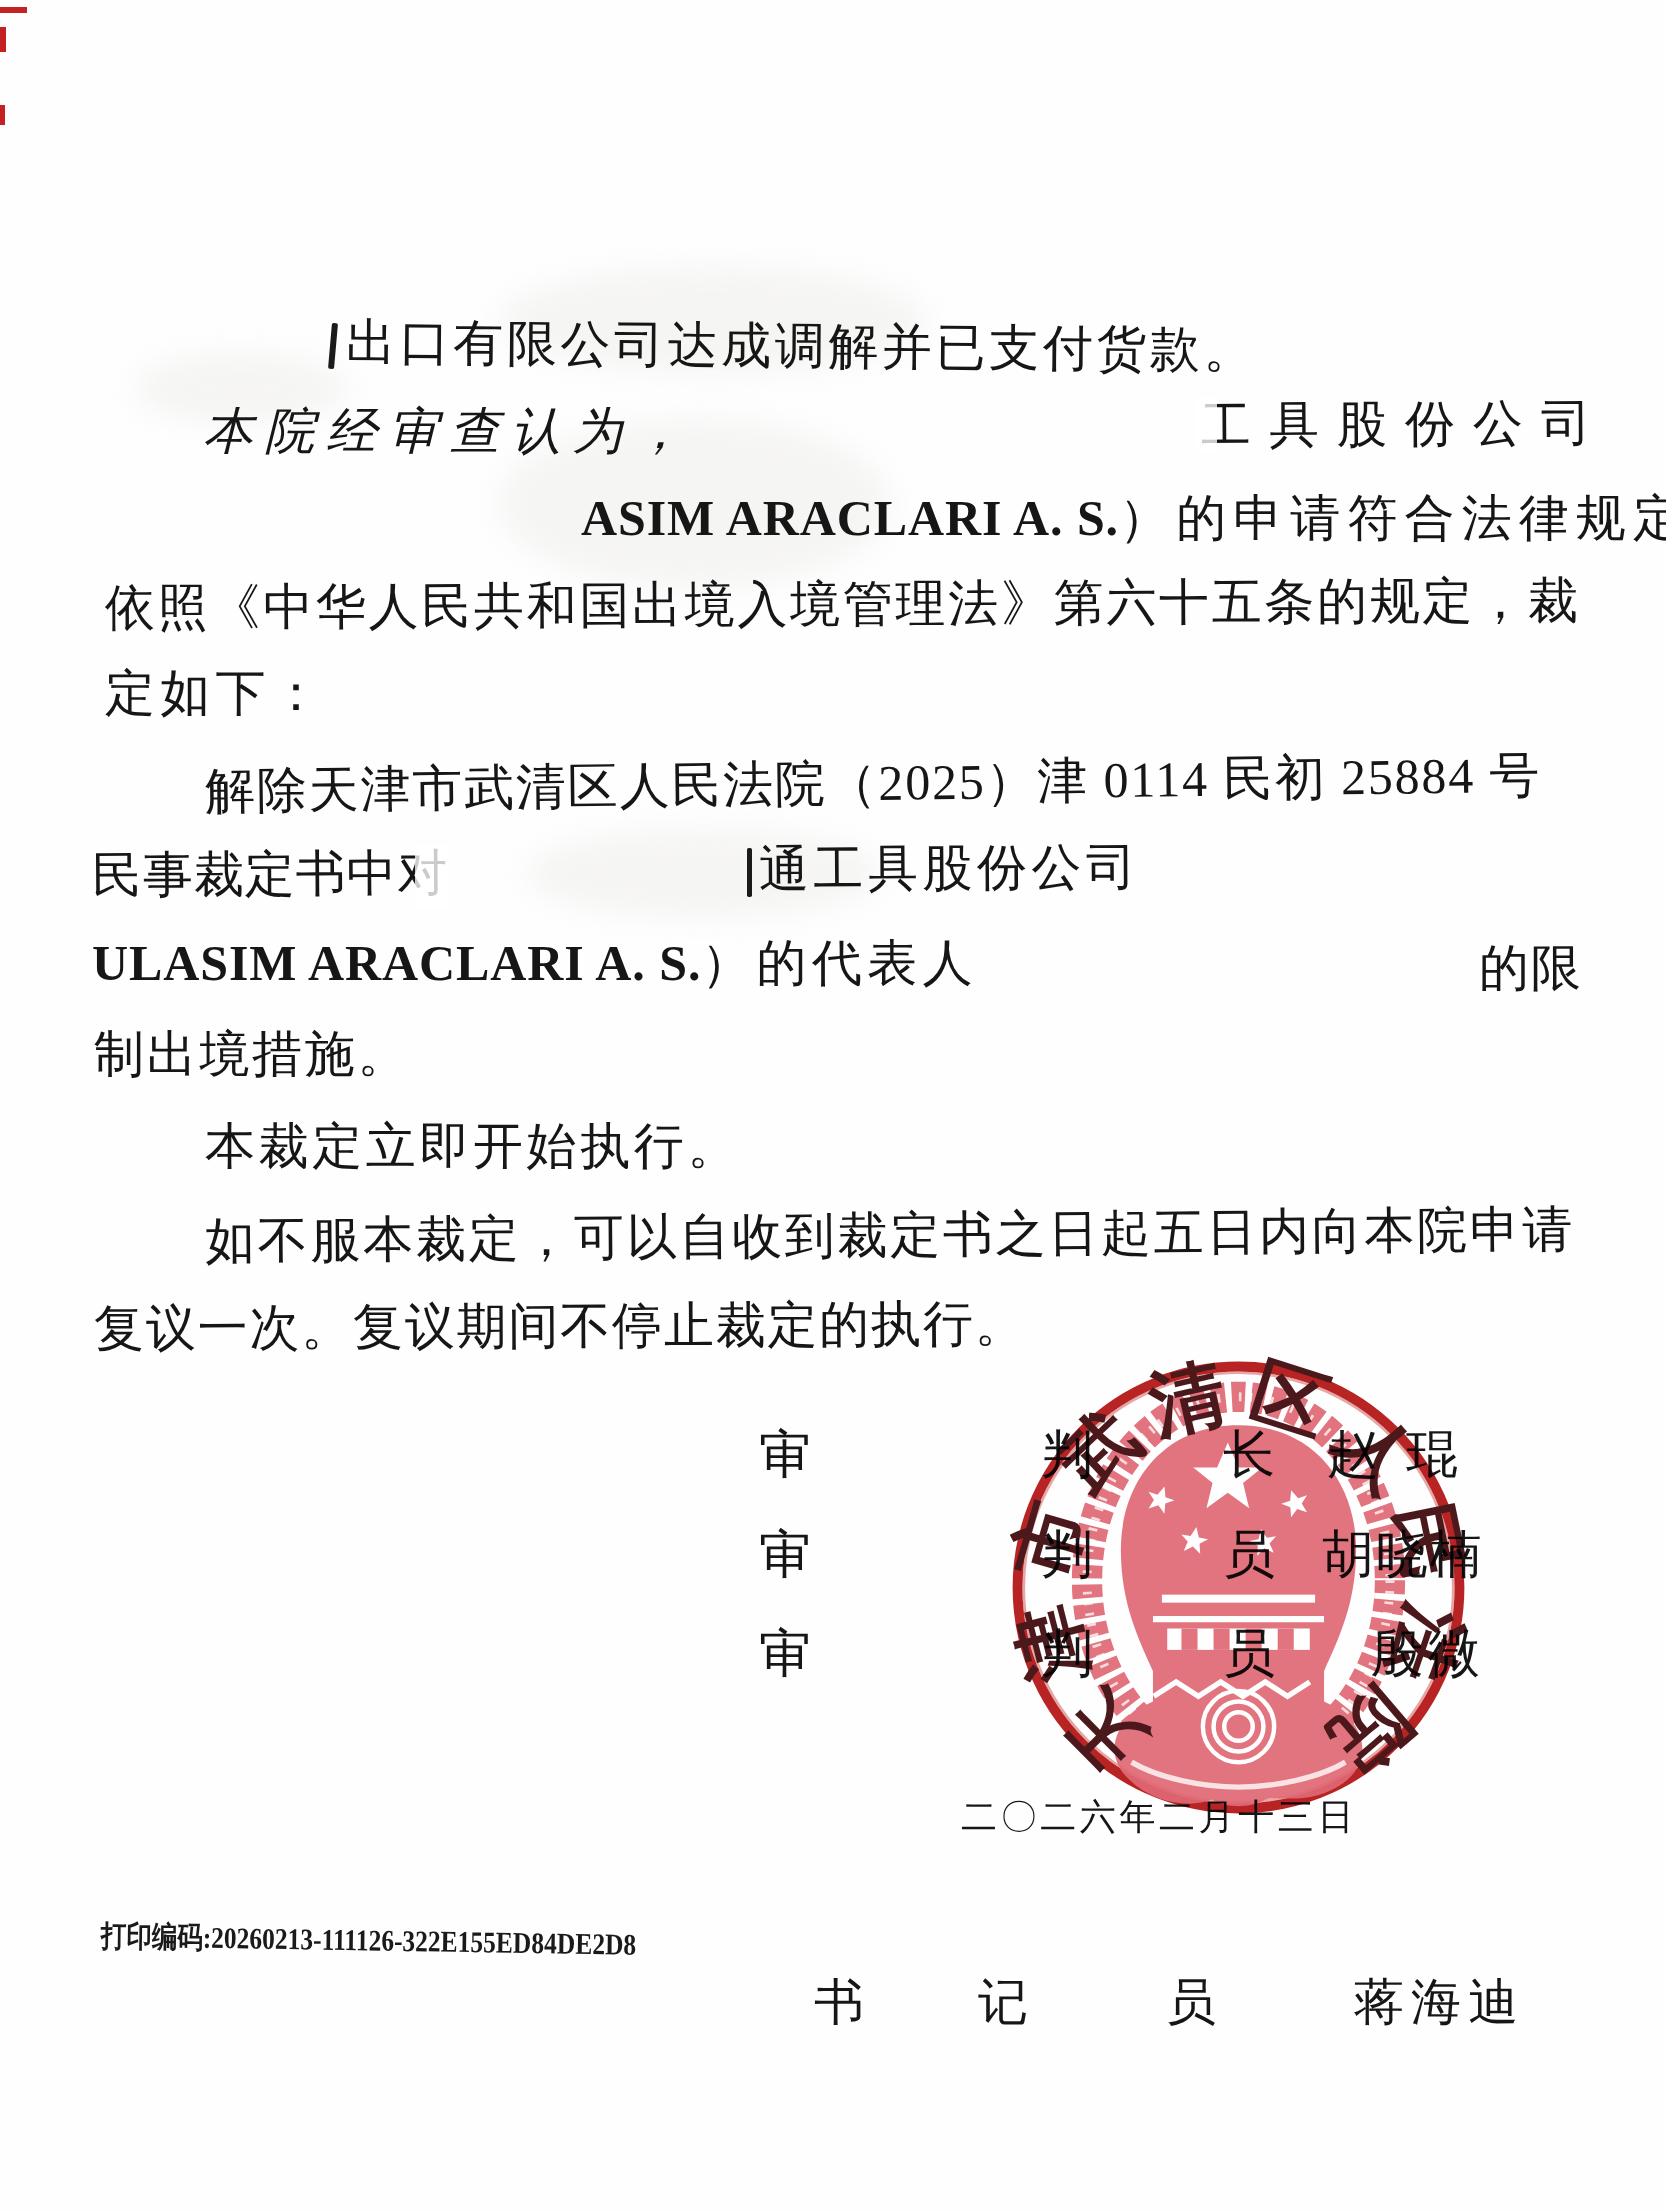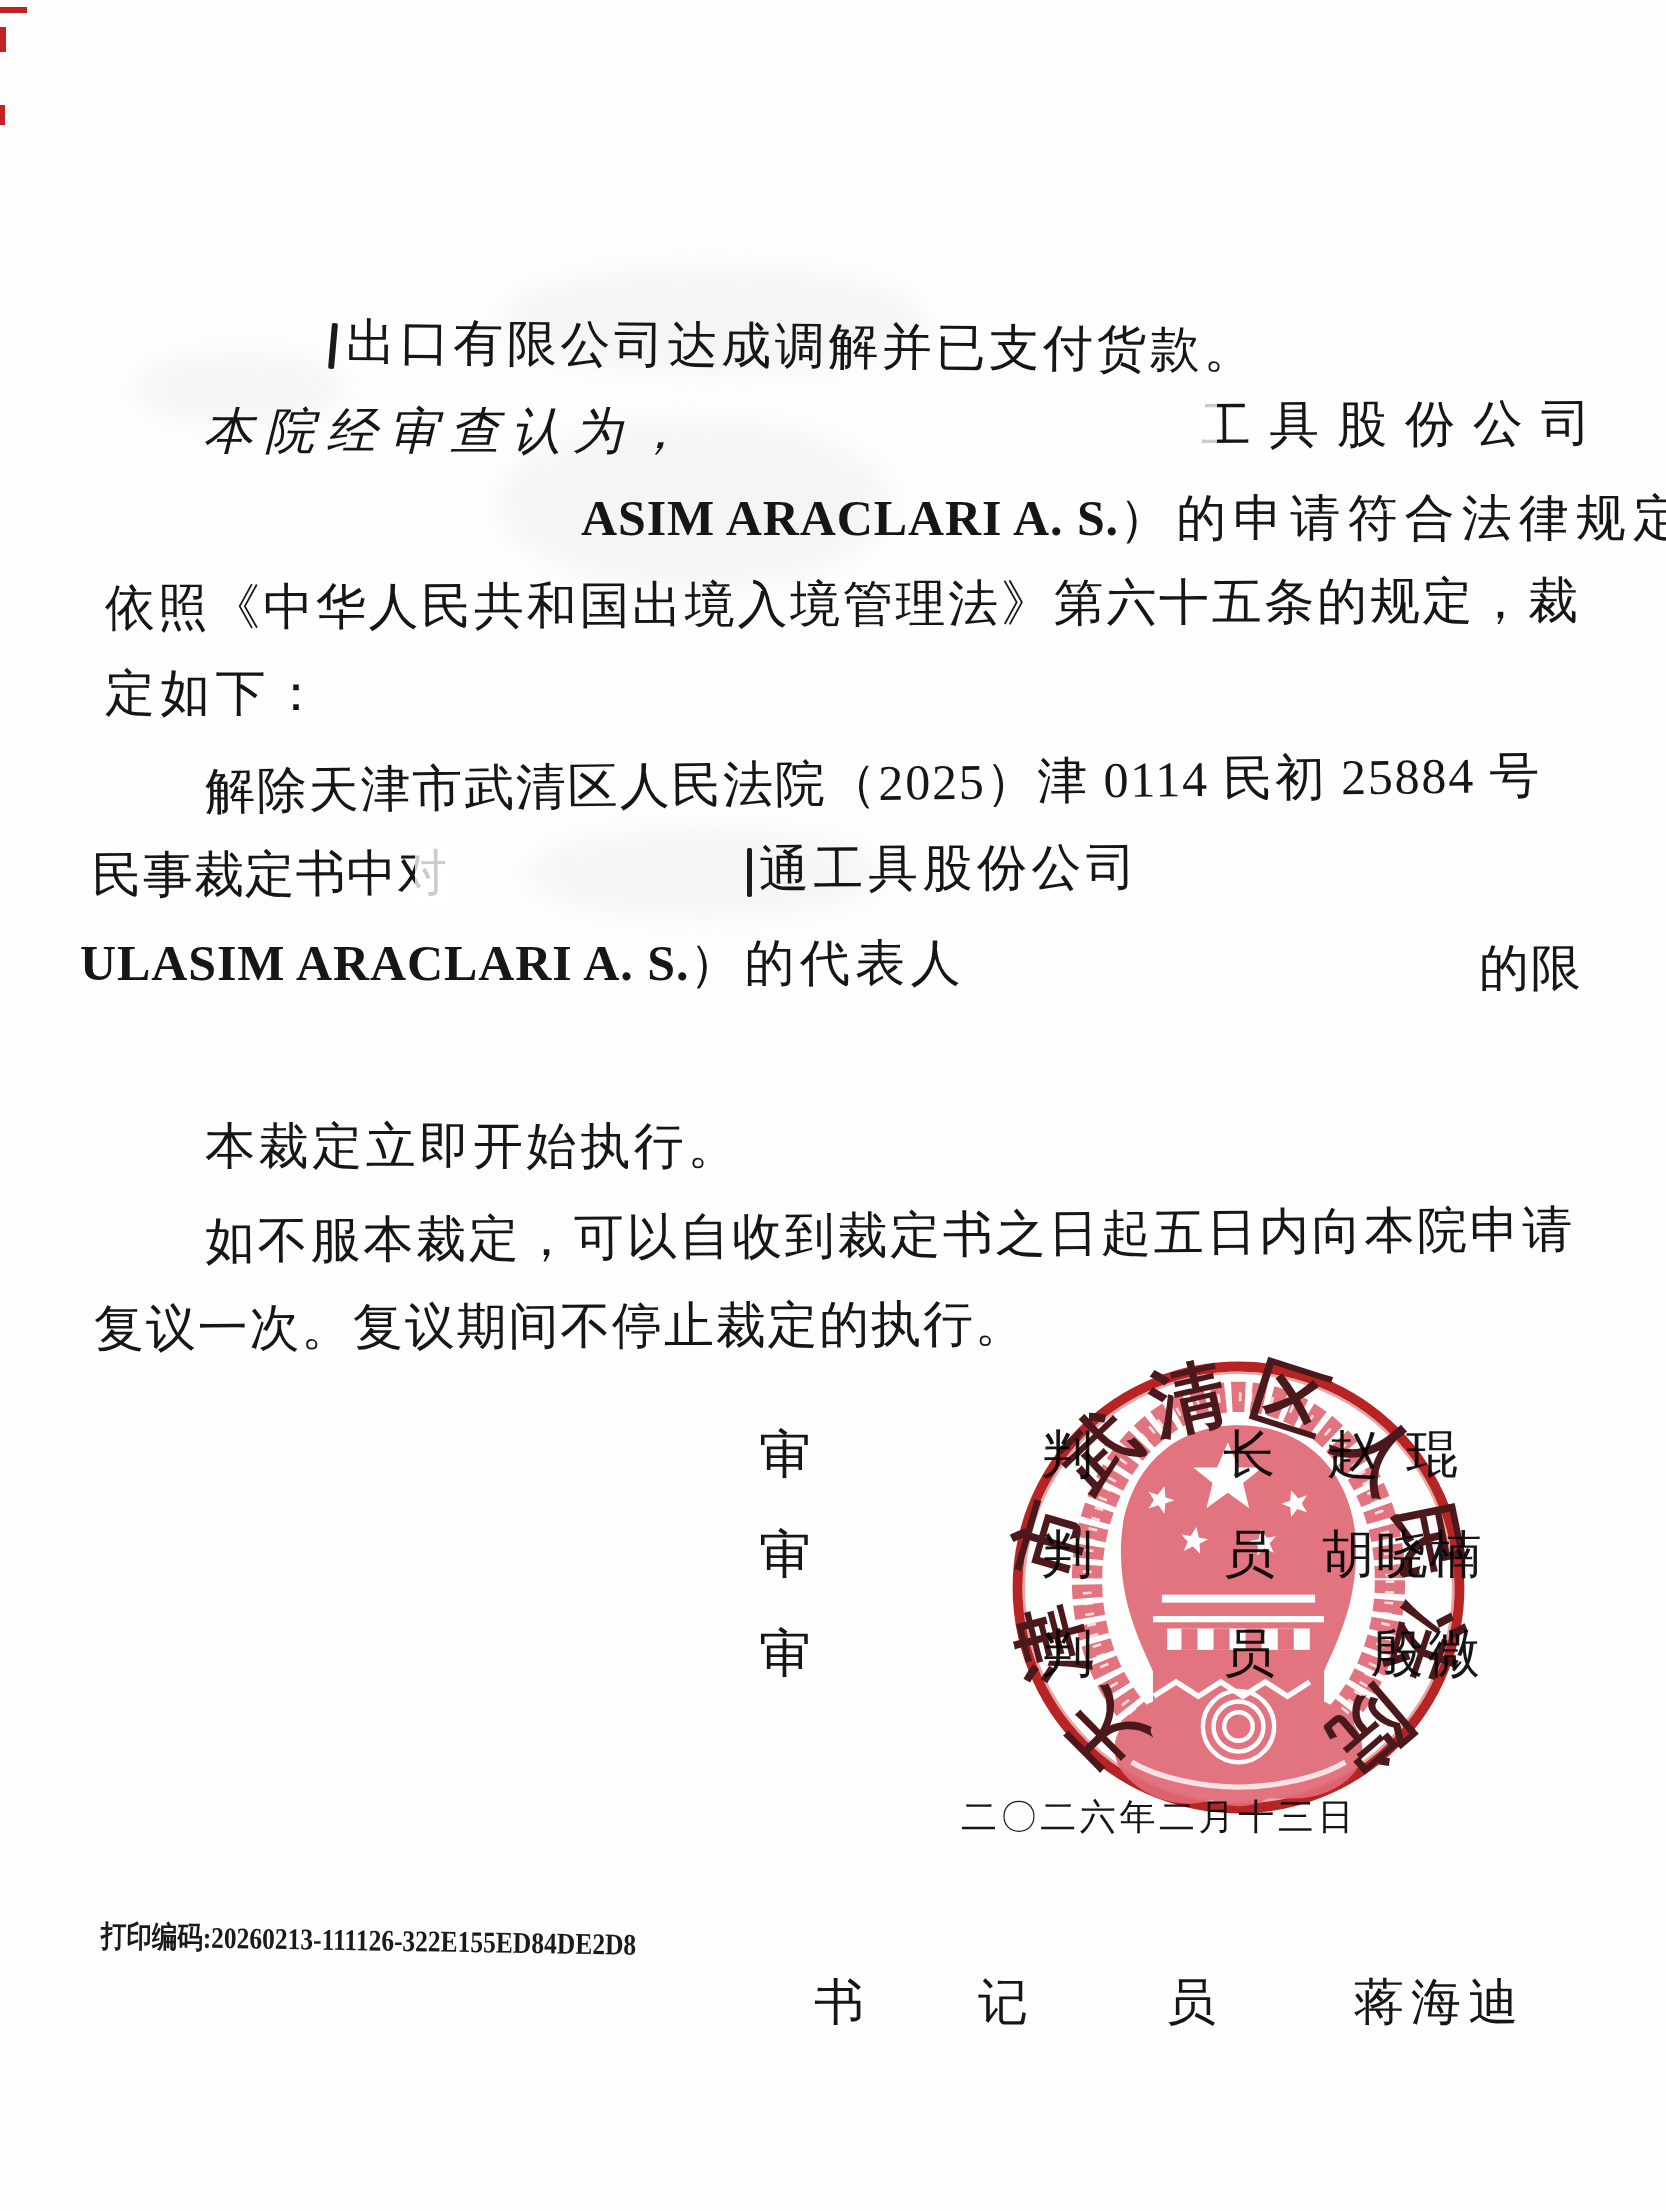--- a/index.html
+++ b/index.html
@@ -79,25 +79,26 @@
 
   <div class="ln" style="left:105px;top:661px;letter-spacing:5.3px;">定如下：</div>
 
   <div class="ln" style="left:205px;top:751px;letter-spacing:1.8px;transform:rotate(-.7deg);">解除天津市武清区人民法院（2025）津 0114 民初 25884 号</div>
 
   <div class="ln" style="left:92px;top:842px;letter-spacing:0.9px;transform:rotate(-.4deg);">民事裁定书中对</div>
   <div class="fade-patch" style="left:415px;top:845px;width:34px;height:64px;"></div>
   <div class="stroke-mark" style="left:747px;top:848px;width:4.5px;height:49px;"></div>
   <div class="ln" style="left:759px;top:836px;letter-spacing:4.5px;transform:rotate(-.4deg);">通工具股份公司</div>
 
-  <div class="ln" style="left:80px;top:931px;">
+  <div class="ln" style="left:92px;top:931px;">
     <span class="latin">ULASIM ARACLARI A. S.</span><span style="letter-spacing:5.3px;">）的代表人</span>
   </div>
   <div class="ln" style="left:1479px;top:936px;letter-spacing:1.8px;">的限</div>
 
+  <div class="ln" style="left:94px;top:1022px;letter-spacing:2.7px;">制出境措施。</div>
 
   <div class="ln" style="left:205px;top:1114px;letter-spacing:3.6px;">本裁定立即开始执行。</div>
 
   <div class="ln" style="left:205px;top:1203px;letter-spacing:2.7px;transform:rotate(-.5deg);">如不服本裁定，可以自收到裁定书之日起五日内向本院申请</div>
 
   <div class="ln" style="left:94px;top:1294px;letter-spacing:1.8px;transform:rotate(-.3deg);">复议一次。复议期间不停止裁定的执行。</div>
 
   <div class="sig-row" style="top:1426px;">
     <span class="s1">审</span>
     <span class="s2">判</span>

